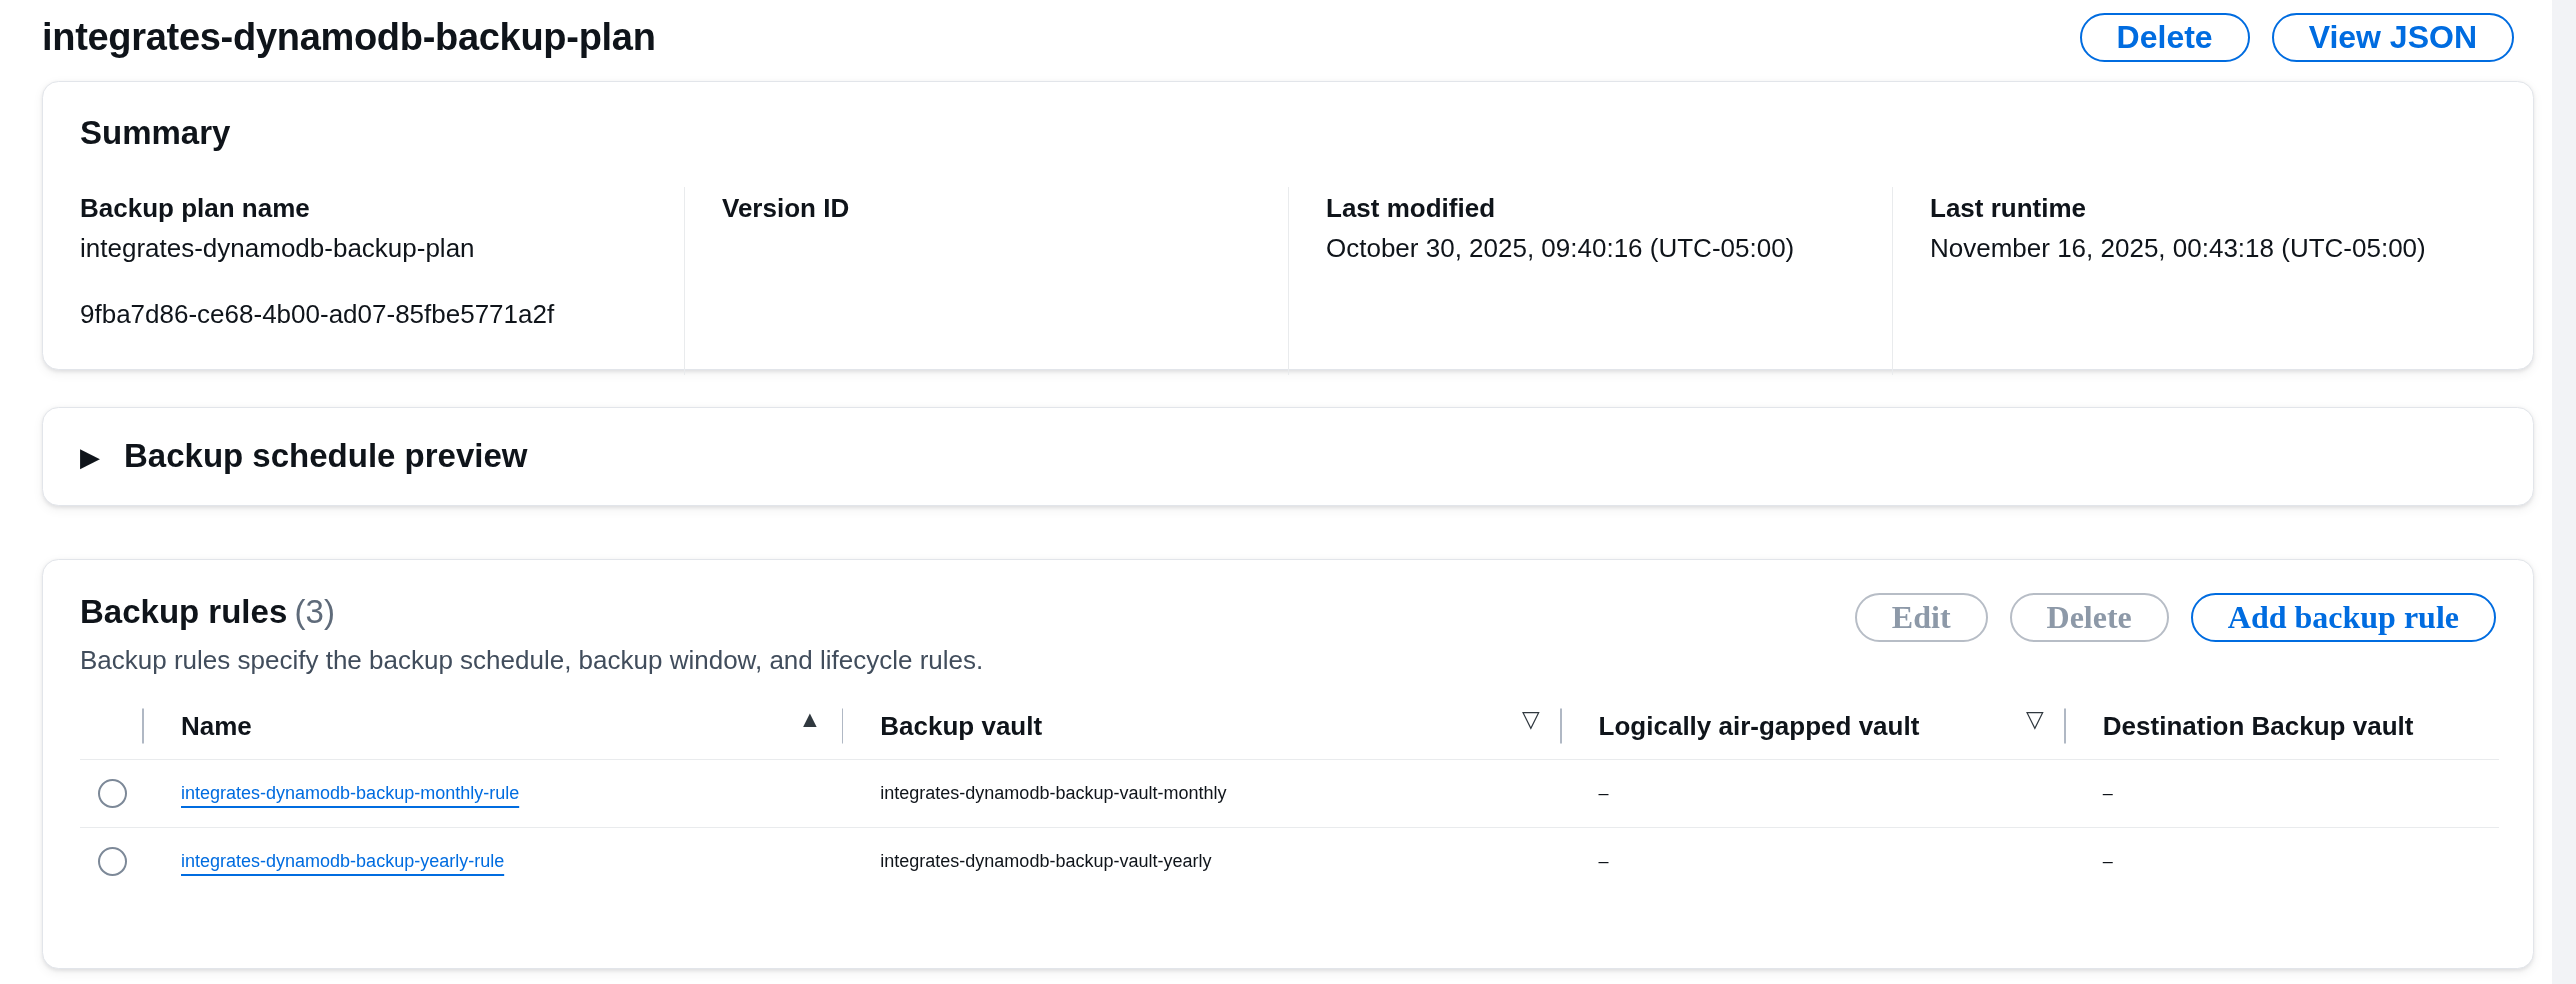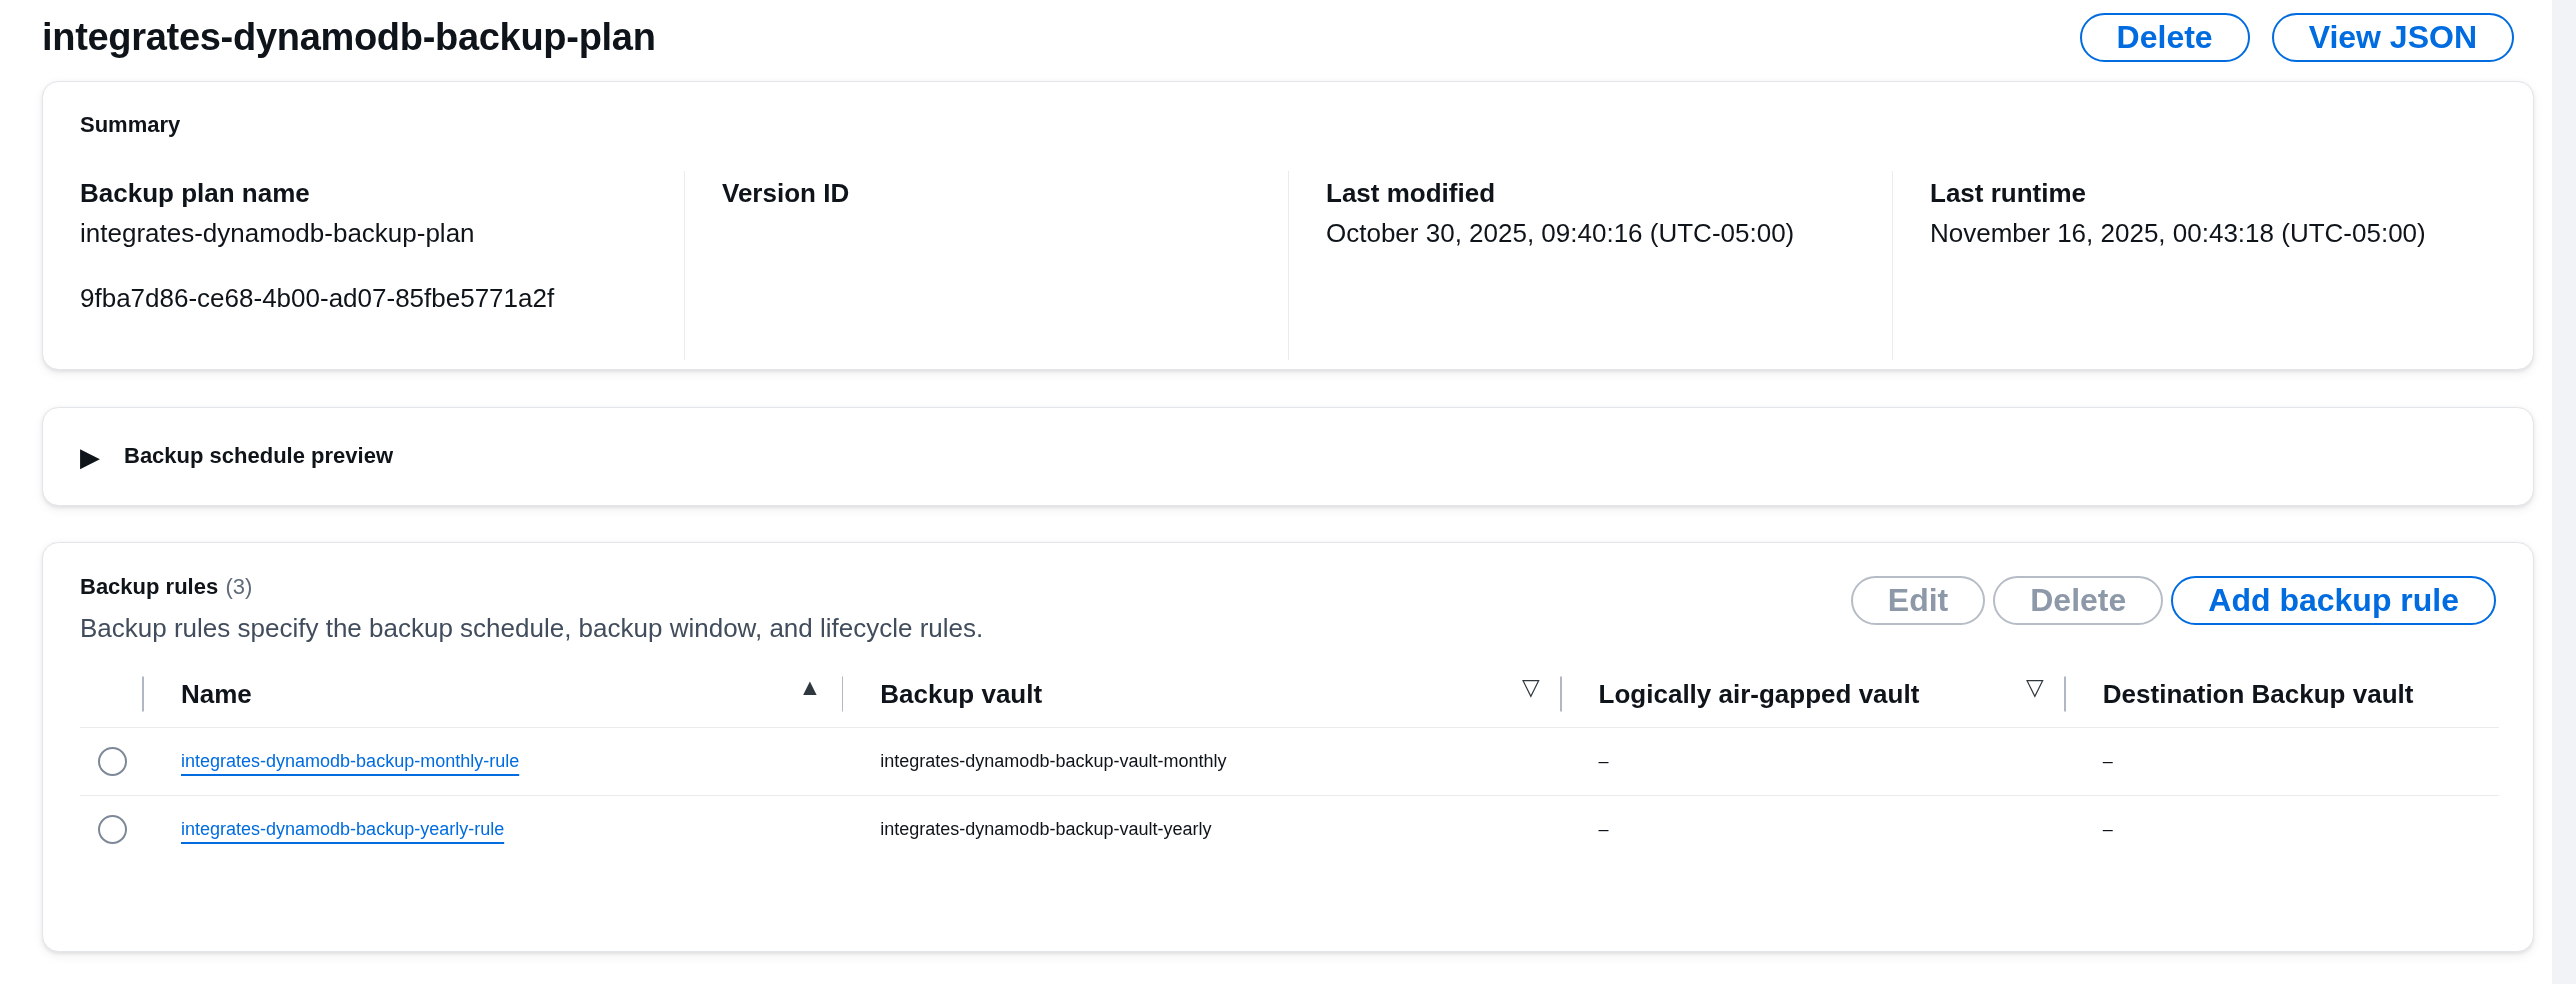--- a/index.html
+++ b/index.html
@@ -29,43 +29,43 @@
 
   
   .card{
     background:#fff;margin:0 42px;border:1.8px solid #e2e5ea;border-radius:16.5px;
     box-shadow:0 1.8px 3.7px rgba(0,7,22,0.08),0 3.7px 11px rgba(0,7,22,0.06);
     box-sizing:border-box;
   }
 
   
   .summary-card{margin-top:21px;height:289px;padding:27.5px 37px 27.5px 37px;}
-  h2{font-size:22px;font-weight:700;margin:0;}
+  h2{font-size:33px;font-weight:700;margin:0;}
   .summary-grid{display:grid;grid-template-columns:repeat(4,1fr);margin-top:31px;}
   .summary-col{padding:3.7px 27.5px 3.7px 37px;border-left:1.8px solid #e9ebed;min-height:181px;}
   .summary-col.first{border-left:none;padding-left:0;}
   .field{margin-bottom:29px;}
   .field:last-child{margin-bottom:0;}
   .field-label{font-weight:700;margin-bottom:3.7px;}
   .field-value{font-weight:400;}
   .break-all{word-break:break-all;}
 
   
   .schedule-card{
     margin-top:37px;height:99px;display:flex;align-items:center;
     gap:24px;padding:0 37px;cursor:pointer;
   }
   .caret{font-size:26px;color:#0f141a;line-height:1;}
 
   
-  .rules-card{margin-top:36px;height:410px;padding:29px 0 0 0;overflow:hidden;}
+  .rules-card{margin-top:53px;height:410px;padding:29px 0 0 0;overflow:hidden;}
   .rules-header{display:flex;justify-content:space-between;align-items:flex-start;padding:0 37px;}
   .count{color:#5f6b7a;font-weight:400;margin-left:7.3px;}
   .rules-desc{margin:7.3px 0 0 0;color:#414d5c;}
-  .rules-actions{display:flex;gap:8px;padding-top:3.7px;}
+  .rules-actions{display:flex;gap:22px;padding-top:3.7px;font-family:Liberation Serif, serif;}
 
   
   .table-wrap{padding:0 37px;margin-top:14.6px;}
   table{border-collapse:collapse;table-layout:fixed;width:2419px;}
   col.c-sel{width:64px;}  col.c-name{width:699px;}
   col.c-vault{width:718px;} col.c-air{width:504px;} col.c-dest{width:433px;}
   th{
     text-align:left;font-weight:700;font-size:26px;height:66px;
     padding:0 22px 0 37px;border-bottom:1.8px solid #e9ebed;position:relative;
   }

